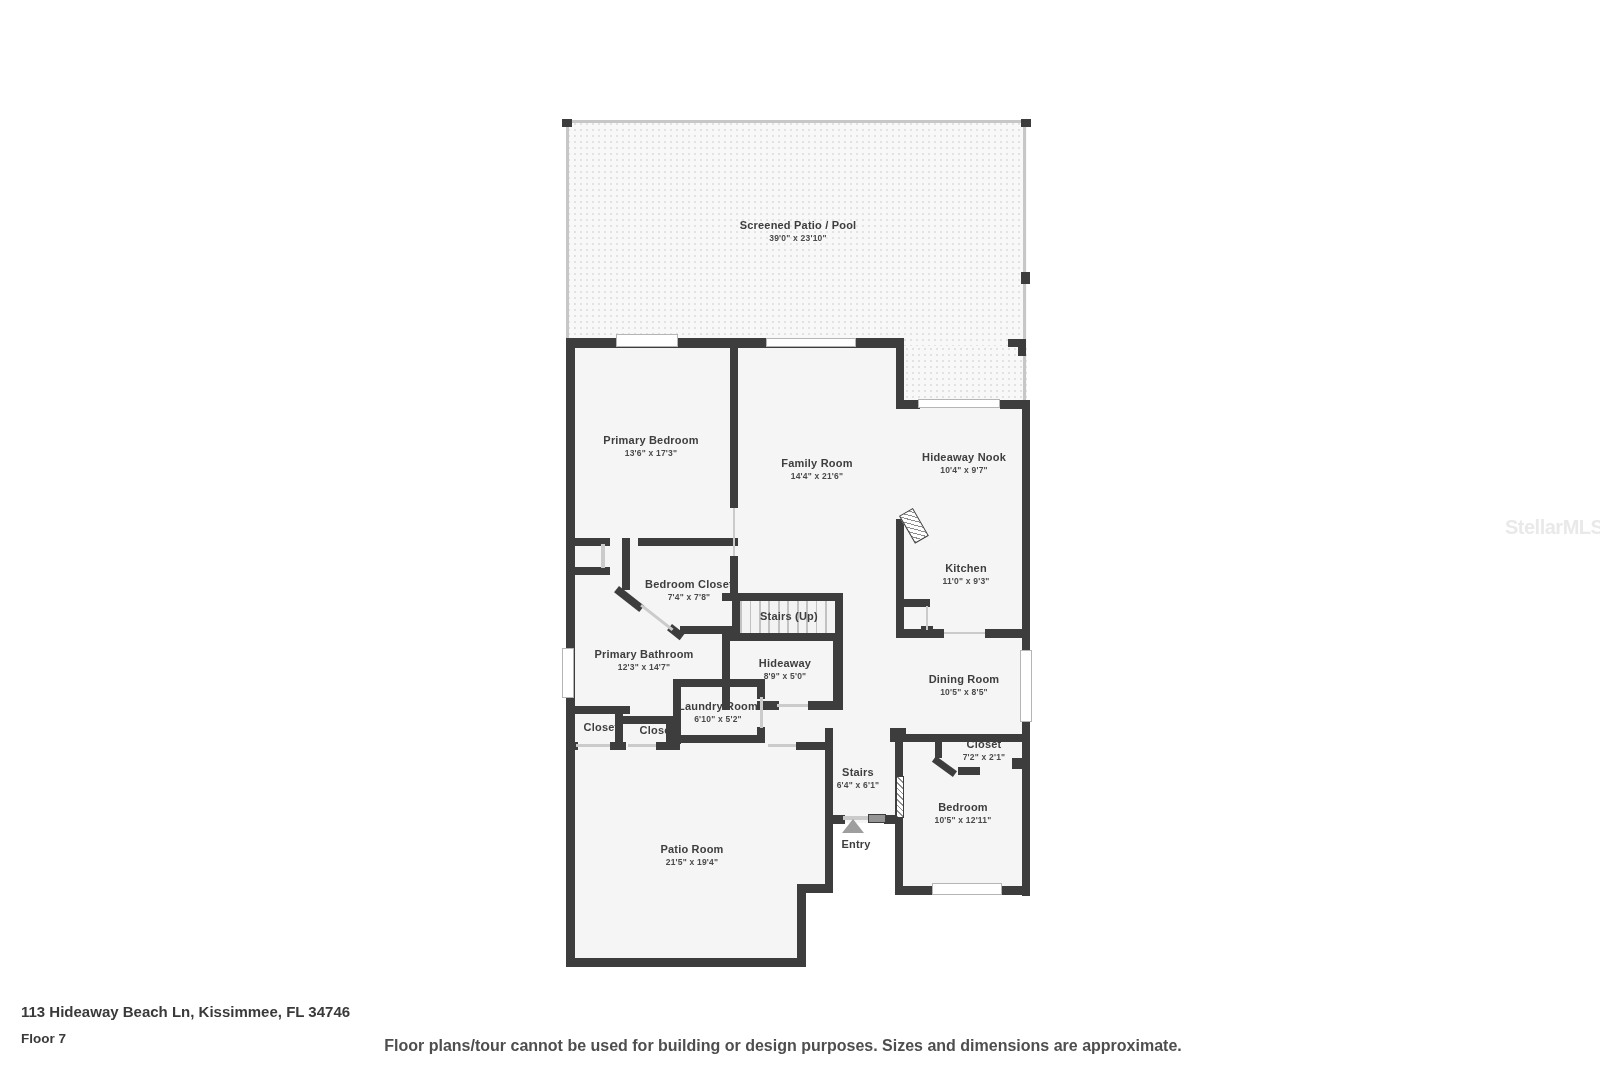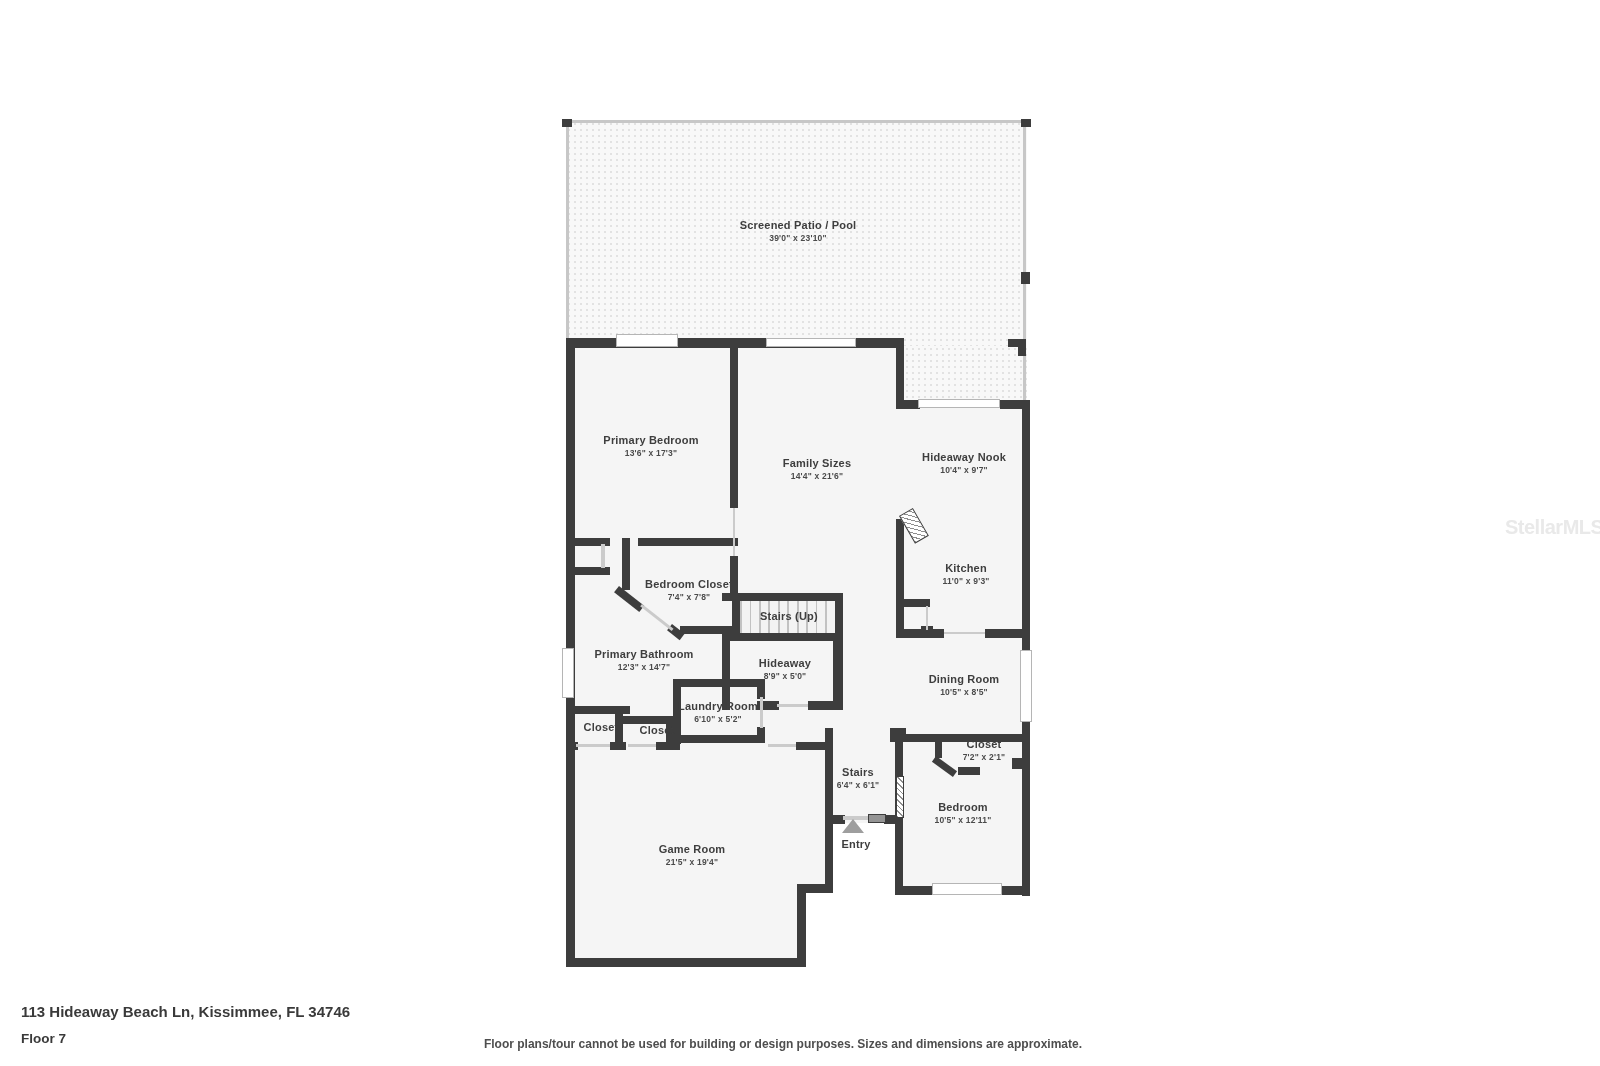--- a/index.html
+++ b/index.html
@@ -22,21 +22,21 @@
   .lbl{position:absolute;transform:translate(-50%,-50%);text-align:center;color:#3e3e3e;
        white-space:nowrap;line-height:1.25;}
   .lbl .nm{display:block;font-size:11px;font-weight:bold;letter-spacing:.2px;}
   .lbl .dm{display:block;font-size:8.5px;font-weight:bold;color:#4a4a4a;letter-spacing:.2px;}
   #entry-triangle{position:absolute;width:0;height:0;
        border-left:11px solid transparent;border-right:11px solid transparent;
        border-bottom:14px solid #9e9e9e;}
   #address{position:absolute;left:21px;top:1003px;font-size:15px;font-weight:bold;color:#3a3a3a;}
   #floor-label{position:absolute;left:21px;top:1031px;font-size:13.5px;font-weight:bold;color:#3a3a3a;}
   #disclaimer{position:absolute;left:783px;top:1037px;transform:translateX(-50%);
-       font-size:12px;font-weight:bold;color:#4e4e4e;white-space:nowrap;}
+       font-size:16px;font-weight:bold;color:#4e4e4e;white-space:nowrap;}
   #watermark{position:absolute;left:1505px;top:516px;font-size:20px;font-weight:bold;
        color:#e9e9e9;letter-spacing:-.5px;}
 </style>
 </head>
 <body>
 
 <div id="canvas">
   <div id="plan">
       <div class="fill" style="left: 566px; top: 872px; width: 231px; height: 78px;"></div>
       <div class="fill" style="left: 833px; top: 718px; width: 62px; height: 89px;"></div>
@@ -133,21 +133,21 @@
 
     <div class="lbl" style="left:798px;top:215px">
         <span class="nm">Screened Patio / Pool</span>
         <span class="dm">39'0" x 23'10"</span>
       </div>
     <div class="lbl" style="left:651px;top:430px">
         <span class="nm">Primary Bedroom</span>
         <span class="dm">13'6" x 17'3"</span>
       </div>
     <div class="lbl" style="left:817px;top:453px">
-        <span class="nm">Family Sizes</span>
+        <span class="nm">Family Room</span>
         <span class="dm">14'4" x 21'6"</span>
       </div>
     <div class="lbl" style="left:964px;top:447px">
         <span class="nm">Hideaway Nook</span>
         <span class="dm">10'4" x 9'7"</span>
       </div>
     <div class="lbl" style="left:966px;top:558px">
         <span class="nm">Kitchen</span>
         <span class="dm">11'0" x 9'3"</span>
       </div>
@@ -182,21 +182,21 @@
       </div>
     <div class="lbl" style="left:984px;top:734px">
         <span class="nm">Closet</span>
         <span class="dm">7'2" x 2'1"</span>
       </div>
     <div class="lbl" style="left:858px;top:762px">
         <span class="nm">Stairs</span>
         <span class="dm">6'4" x 6'1"</span>
       </div>
     <div class="lbl" style="left:692px;top:839px">
-        <span class="nm">Game Room</span>
+        <span class="nm">Patio Room</span>
         <span class="dm">21'5" x 19'4"</span>
       </div>
     <div class="lbl" style="left:963px;top:797px">
         <span class="nm">Bedroom</span>
         <span class="dm">10'5" x 12'11"</span>
       </div>
     <div class="lbl" style="left:856px;top:829px">
         <span class="nm">Entry</span>
       </div>
     <div id="entry-triangle" style="left:842px;top:803px"></div>

